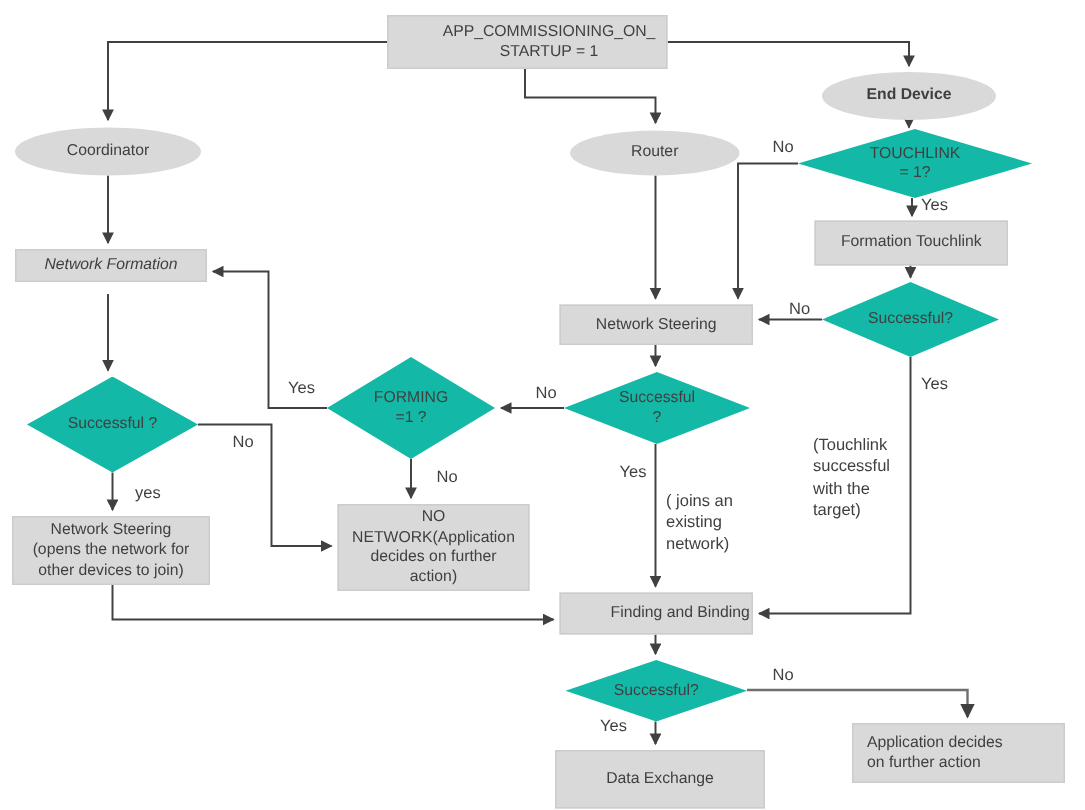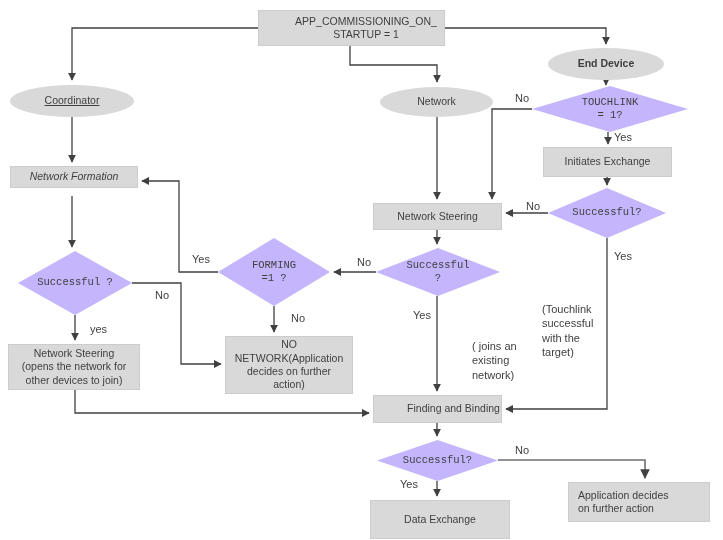--- a/index.html
+++ b/index.html
@@ -10,23 +10,22 @@
   }
   #wires{position:absolute;left:0;top:0;width:723px;height:540px;}
   .node{
     position:absolute;display:flex;align-items:center;justify-content:center;
     text-align:center;background:#d9d9d9;font-size:10.5px;line-height:1.28;
     white-space:pre-line;box-sizing:border-box;
   }
   .box{border:1px solid #cccccc;}
   .ellipse{border-radius:50%;}
   .diamond{
-    background:#c4b5fd;border:none;
+    background:#14b8a6;border:none;
     clip-path:polygon(50% 0%,100% 50%,50% 100%,0% 50%);
-    font-family:Liberation Mono, monospace;
   }
   .left-align{justify-content:flex-start;text-align:left;padding-left:9px;}
   .elabel{
     position:absolute;font-size:11px;line-height:1.3;white-space:pre-line;
     color:#3f3f3f;background:transparent;
   }
 </style>
 </head>
 <body>
 
@@ -61,29 +60,29 @@
       <polyline points="607,238 607,409 506,409" marker-end="url(#arr)"></polyline>
       <polyline points="437,423 437,436" marker-end="url(#arr)"></polyline>
       <polyline points="437,481 437,496" marker-end="url(#arr)"></polyline>
       <polyline points="498,460 645,460 645,478" marker-end="url(#arr)" stroke="#6f6f6f" stroke-width="1.6"></polyline>
     </g>
   </svg>
 
   <div class="node box" style="left:258px;top:10px;width:187px;height:36px;padding-left:29px;">APP_COMMISSIONING_ON_
 STARTUP = 1</div>
 
-  <div class="node ellipse" style="left:10px;top:85px;width:124px;height:32px;text-decoration:underline;">Coordinator</div>
+  <div class="node ellipse" style="left:10px;top:85px;width:124px;height:32px;">Coordinator</div>
 
-  <div class="node ellipse" style="left:380px;top:87px;width:113px;height:30px;">Network</div>
+  <div class="node ellipse" style="left:380px;top:87px;width:113px;height:30px;">Router</div>
 
   <div class="node ellipse" style="left:548px;top:48px;width:116px;height:32px;font-weight:bold;">End Device</div>
 
   <div class="node box" style="left:10px;top:166px;width:128px;height:22px;font-style:italic;">Network Formation</div>
 
-  <div class="node box" style="left:543px;top:147px;width:129px;height:30px;">Initiates Exchange</div>
+  <div class="node box" style="left:543px;top:147px;width:129px;height:30px;">Formation Touchlink</div>
 
   <div class="node box" style="left:373px;top:203px;width:129px;height:27px;">Network Steering</div>
 
   <div class="node box" style="left:8px;top:344px;width:132px;height:46px;">Network Steering
 (opens the network for
 other devices to join)</div>
 
   <div class="node box" style="left:225px;top:336px;width:128px;height:58px;">NO
 NETWORK(Application
 decides on further
@@ -110,27 +109,27 @@
 ?</div>
 
   <div class="node diamond" style="left:377px;top:440px;width:121px;height:41px;">Successful?</div>
 
   <span class="elabel" style="left:90px;top:322px;">yes</span>
   <span class="elabel" style="left:155px;top:288px;">No</span>
   <span class="elabel" style="left:192px;top:252px;">Yes</span>
   <span class="elabel" style="left:291px;top:311px;">No</span>
   <span class="elabel" style="left:357px;top:255px;">No</span>
   <span class="elabel" style="left:413px;top:308px;">Yes</span>
-  <span class="elabel" style="left:472px;top:327px;margin-top:12px;">( joins an
+  <span class="elabel" style="left:444px;top:327px;">( joins an
 existing
 network)</span>
   <span class="elabel" style="left:515px;top:91px;">No</span>
   <span class="elabel" style="left:614px;top:130px;">Yes</span>
   <span class="elabel" style="left:526px;top:199px;">No</span>
   <span class="elabel" style="left:614px;top:249px;">Yes</span>
-  <span class="elabel" style="left:542px;top:302px;">(Touchlink
+  <span class="elabel" style="left:542px;top:290px;">(Touchlink
 successful
 with the
 target)</span>
   <span class="elabel" style="left:515px;top:443px;">No</span>
   <span class="elabel" style="left:400px;top:477px;">Yes</span>
 
 </div>
 
 </body></html>

